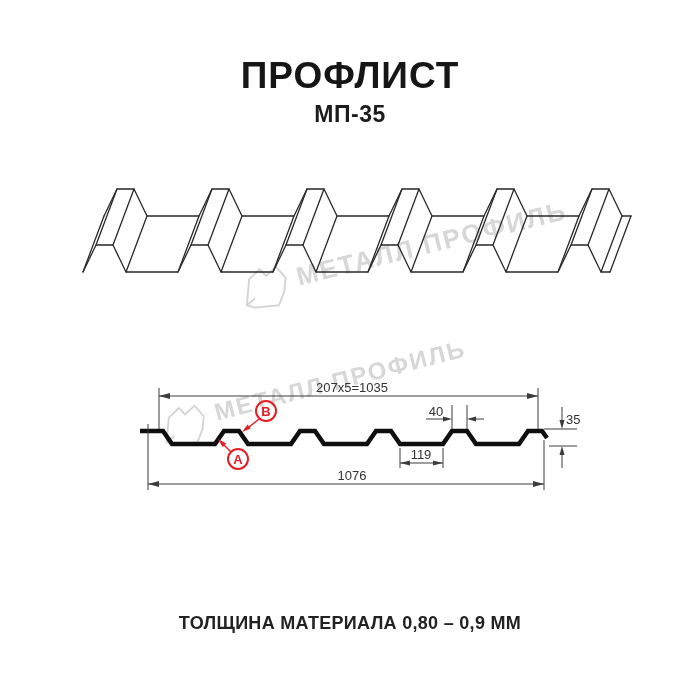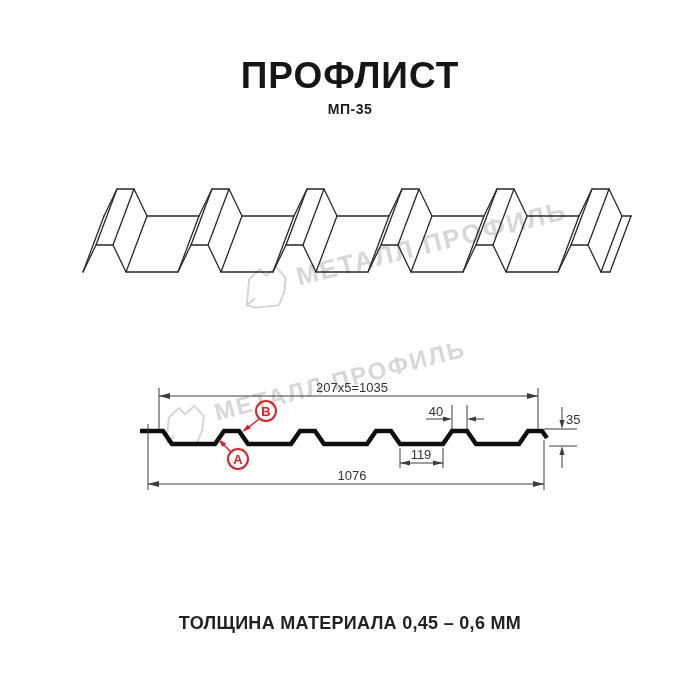--- a/index.html
+++ b/index.html
@@ -8,21 +8,21 @@
     font-family:"Liberation Sans",sans-serif;
     text-decoration:underline;
   }
   .abs{position:absolute;}
   .page-title{
     left:0;top:55px;width:700px;text-align:center;
     font-size:37px;font-weight:700;letter-spacing:1px;color:#161616;
   }
   .product-code{
     left:0;top:101px;width:700px;text-align:center;
-    font-size:14px;font-weight:600;letter-spacing:0.5px;color:#1c1c1c;
+    font-size:23px;font-weight:600;letter-spacing:0.5px;color:#1c1c1c;
   }
   .footer-note{
     left:0;top:613px;width:700px;text-align:center;
     font-size:18px;font-weight:600;letter-spacing:0.3px;color:#222222;
   }
   .wm-text{
     color:#d7d7d7;font-weight:700;white-space:nowrap;
     transform-origin:0 50%;z-index:1;letter-spacing:2px;
   }
   .wm1-text{left:297px;top:262px;font-size:26px;transform:rotate(-14deg);}
@@ -101,15 +101,15 @@
       <text class="red-letter" x="266" y="416" text-anchor="middle">B</text>
     </g>
     <g>
       <line x1="231" y1="452" x2="224" y2="445" stroke="#e31e24" stroke-width="1.4"></line>
       <polygon points="218,439 226.2,443.6 222.6,447.1" fill="#e31e24"></polygon>
       <circle cx="238" cy="459" r="10" fill="none" stroke="#e31e24" stroke-width="2"></circle>
       <text class="red-letter" x="238" y="464" text-anchor="middle">A</text>
     </g>
   </svg>
 
-  <div class="abs footer-note">ТОЛЩИНА МАТЕРИАЛА 0,45 – 0,6 ММ</div>
+  <div class="abs footer-note">ТОЛЩИНА МАТЕРИАЛА 0,80 – 0,9 ММ</div>
 
 </div>
 
 </body></html>

